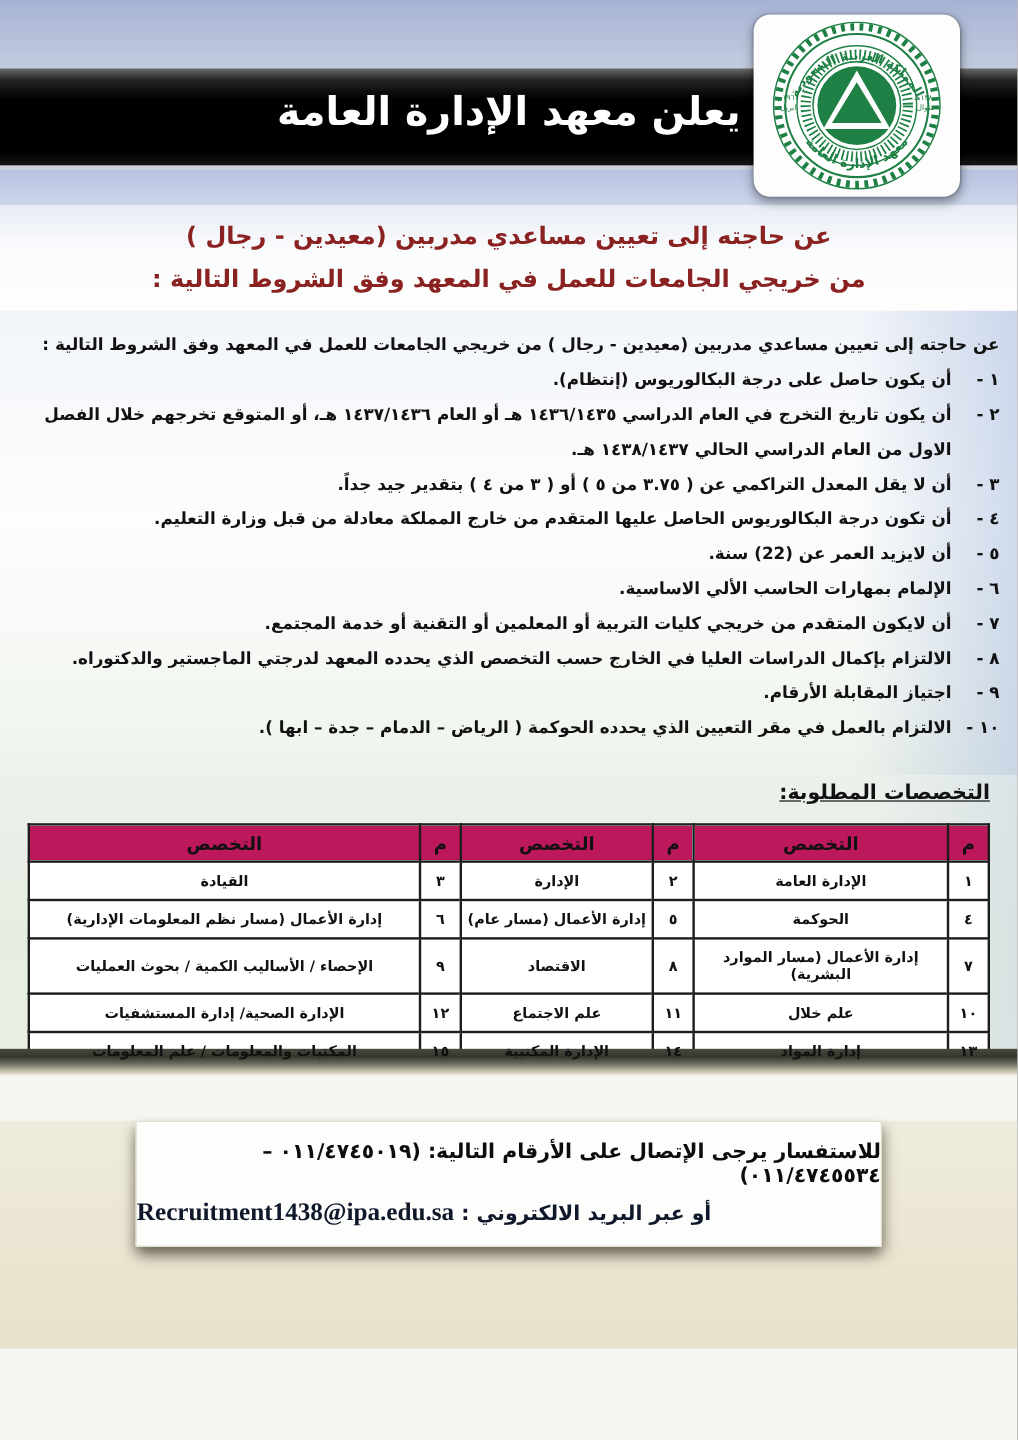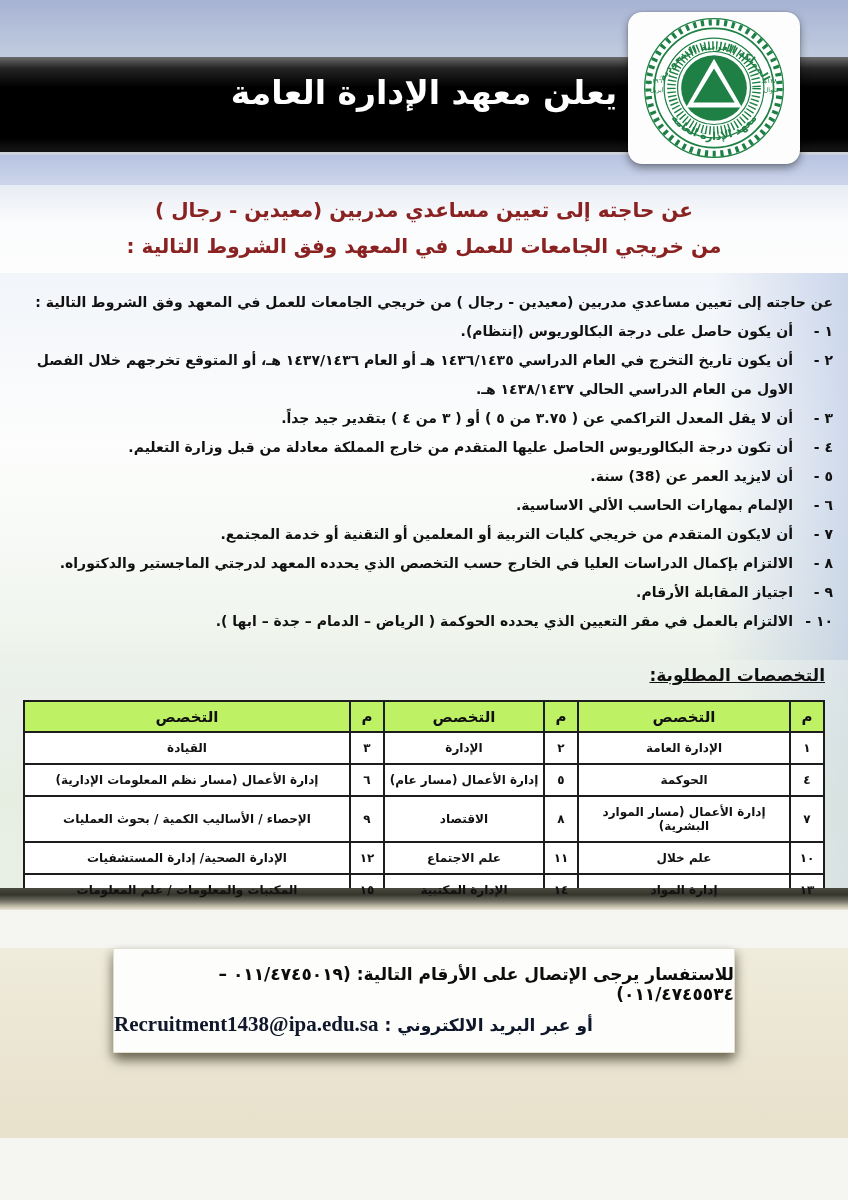--- a/index.html
+++ b/index.html
@@ -9,21 +9,21 @@
     width:848px; height:1200px;
     margin:0 auto;
     direction:rtl;
     font-family:"DejaVu Sans", sans-serif;
     overflow:hidden;
     background:#f5f5f2;
   }
   
   .strip-top { height:57px; background:linear-gradient(to bottom,#a6b3d3,#c2cce0); }
   .banner {
-    height:98px;
+    height:84px;
     background:linear-gradient(to bottom,#6a6a6a 0%, #242424 12%, #000 32%, #000 86%, #121212 96%);
     border-bottom:3px solid #ccd1da;
     position:relative;
     z-index:1;
     padding-left:18px;
   }
   .banner-title {
     position:absolute; top:0; right:72px; left:72px; height:75px;
     line-height:72px; text-align:center;
     color:#ffffff; font-size:33px; font-weight:bold;
@@ -86,21 +86,21 @@
   table.spec {
     width:802px; border-collapse:collapse; table-layout:fixed;
     background:#ffffff;
   }
   table.spec th, table.spec td {
     border:2px solid #1d1d1d;
     text-align:center; vertical-align:middle;
     font-weight:bold; color:#111;
     overflow:hidden;
   }
-  table.spec th { height:31px; background:#bef264; font-size:15px;text-align:center; }
+  table.spec th { height:31px; background:#be185d; font-size:15px;text-align:center; }
   table.spec td { height:26px; font-size:12px; padding:8px 3px; }
   col.c-no { width:34px; }
   col.c-n1 { width:212px; }
   col.c-n2 { width:160px; }
   col.c-n3 { width:326px; }
 
   
   .apply-band {
     height:120px;
     border-top:2px solid #d6d6cd;
@@ -198,21 +198,21 @@
     <div class="cond">
       <span class="cond-num">٣ -</span>
       <span class="cond-text">أن لا يقل المعدل التراكمي عن ( ٣.٧٥ من ٥ ) أو ( ٣ من ٤ )  بتقدير جيد جداً.</span>
     </div>
     <div class="cond">
       <span class="cond-num">٤ -</span>
       <span class="cond-text">أن تكون درجة البكالوريوس الحاصل عليها المتقدم من خارج المملكة معادلة من قبل وزارة التعليم.</span>
     </div>
     <div class="cond">
       <span class="cond-num">٥ -</span>
-      <span class="cond-text">أن لايزيد العمر عن (38) سنة.</span>
+      <span class="cond-text">أن لايزيد العمر عن (22) سنة.</span>
     </div>
     <div class="cond">
       <span class="cond-num">٦ -</span>
       <span class="cond-text">الإلمام بمهارات الحاسب الألي الاساسية.</span>
     </div>
     <div class="cond">
       <span class="cond-num">٧ -</span>
       <span class="cond-text">أن لايكون المتقدم من خريجي كليات التربية أو المعلمين أو التقنية أو خدمة المجتمع.</span>
     </div>
     <div class="cond">

